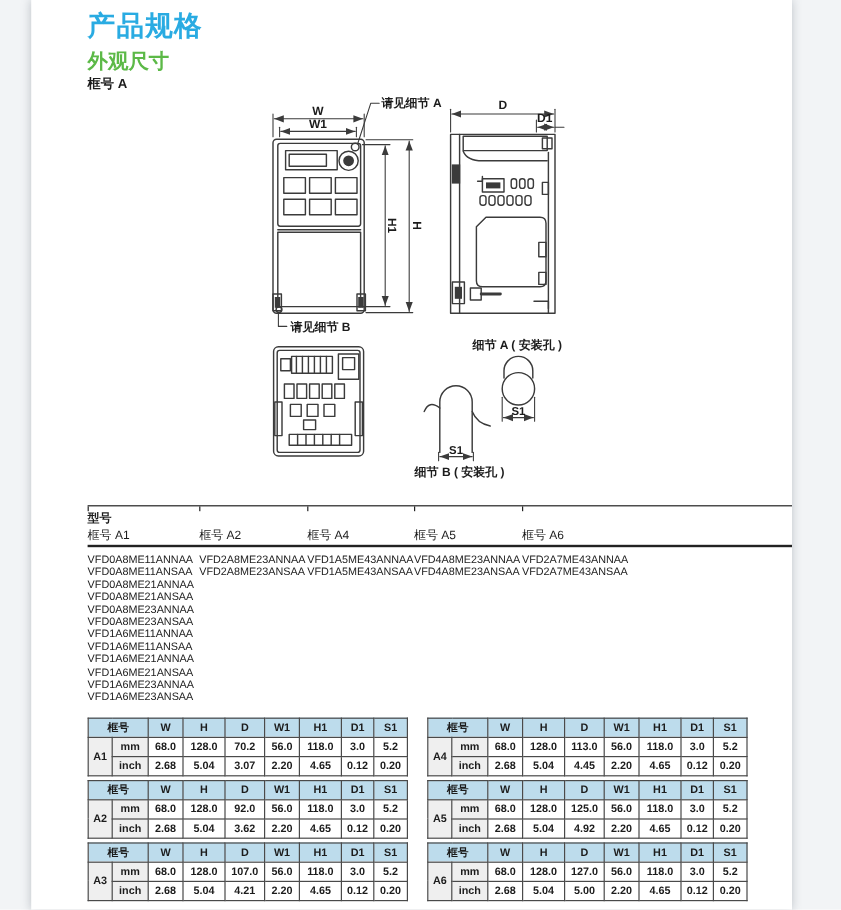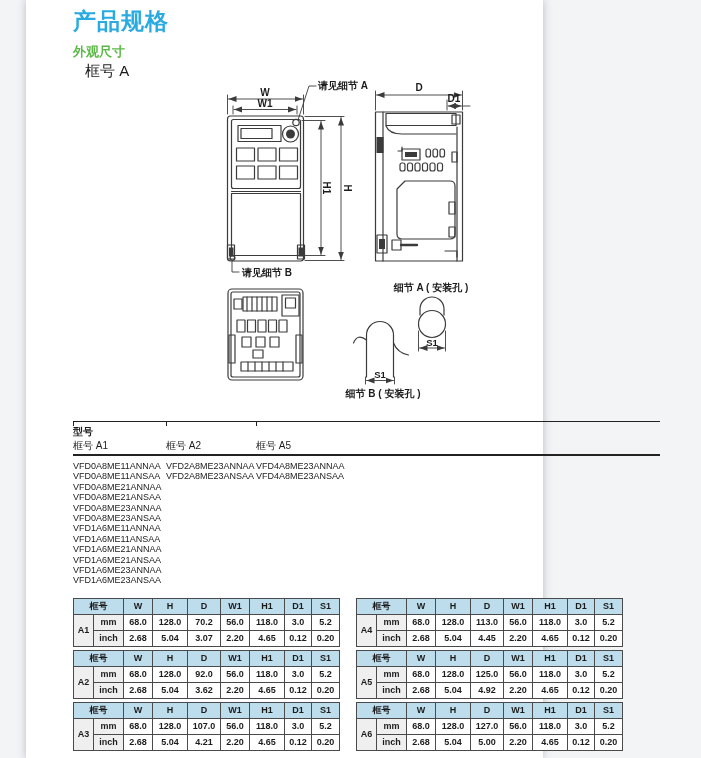--- a/index.html
+++ b/index.html
@@ -3,29 +3,29 @@
 <meta charset="utf-8">
 <style>
   html,body{margin:0;padding:0;}
   body{
     width:701px;height:758px;overflow:hidden;position:relative;
     background:#f2f4f6;
     font-family:"Liberation Sans","DejaVu Sans",sans-serif;
     color:#1c1c1c;
   }
   .page{
-    position:absolute;left:26px;top:0;width:517px;height:758px;
+    position:absolute;left:26px;top:0;width:634px;height:758px;
     background:#ffffff;
     box-shadow:0 0 8px rgba(110,120,130,.45);
   }
   .content{position:absolute;left:47px;top:0;width:587px;}
 
   .doc-title{margin-top:8px;font-size:23px;font-weight:bold;letter-spacing:1px;color:var(--title-blue);line-height:26px;}
-  .doc-subtitle{margin-top:10px;font-size:13px;font-weight:bold;color:var(--subtitle-green);line-height:15px;}
-  .frame-label{margin-top:5px;font-size:15px;font-weight:normal;line-height:13px;margin-left:12px;}
+  .doc-subtitle{margin-top:10px;font-size:17px;font-weight:bold;color:var(--subtitle-green);line-height:15px;}
+  .frame-label{margin-top:5px;font-size:11px;font-weight:bold;line-height:13px;}
 
   .diagram{position:relative;height:336px;}
   .diagram svg{position:absolute;left:127px;top:0;}
   svg .draw{stroke:var(--stroke);fill:none;stroke-width:1.2;stroke-linecap:round;stroke-linejoin:round;}
   svg .thin{stroke-width:0.9;}
   svg .fd{fill:var(--stroke);stroke:none;}
   svg text{stroke:none;fill:#1c1c1c;}
   svg .dim{font-size:10px;font-weight:bold;}
   svg .note{font-size:10px;font-weight:bold;}
   svg .s1{font-size:9.5px;font-weight:bold;}
@@ -248,24 +248,38 @@
             </div>
           </div>
           <div class="mt-col">
             <div class="mt-frame">框号 A2</div>
             <div class="mt-models">
               <div class="mt-model">VFD2A8ME23ANNAA</div>
               <div class="mt-model">VFD2A8ME23ANSAA</div>
             </div>
           </div>
           <div class="mt-col">
+            <div class="mt-frame">框号 A4</div>
+            <div class="mt-models">
+              <div class="mt-model">VFD1A5ME43ANNAA</div>
+              <div class="mt-model">VFD1A5ME43ANSAA</div>
+            </div>
+          </div>
+          <div class="mt-col">
             <div class="mt-frame">框号 A5</div>
             <div class="mt-models">
               <div class="mt-model">VFD4A8ME23ANNAA</div>
               <div class="mt-model">VFD4A8ME23ANSAA</div>
+            </div>
+          </div>
+          <div class="mt-col">
+            <div class="mt-frame">框号 A6</div>
+            <div class="mt-models">
+              <div class="mt-model">VFD2A7ME43ANNAA</div>
+              <div class="mt-model">VFD2A7ME43ANSAA</div>
             </div>
           </div>
         </div>
     </div>
 
     <div class="dim-section">
       <div class="dim-stack">
           <table class="dim-table">
             <colgroup>
               <col style="width: 20px;">

